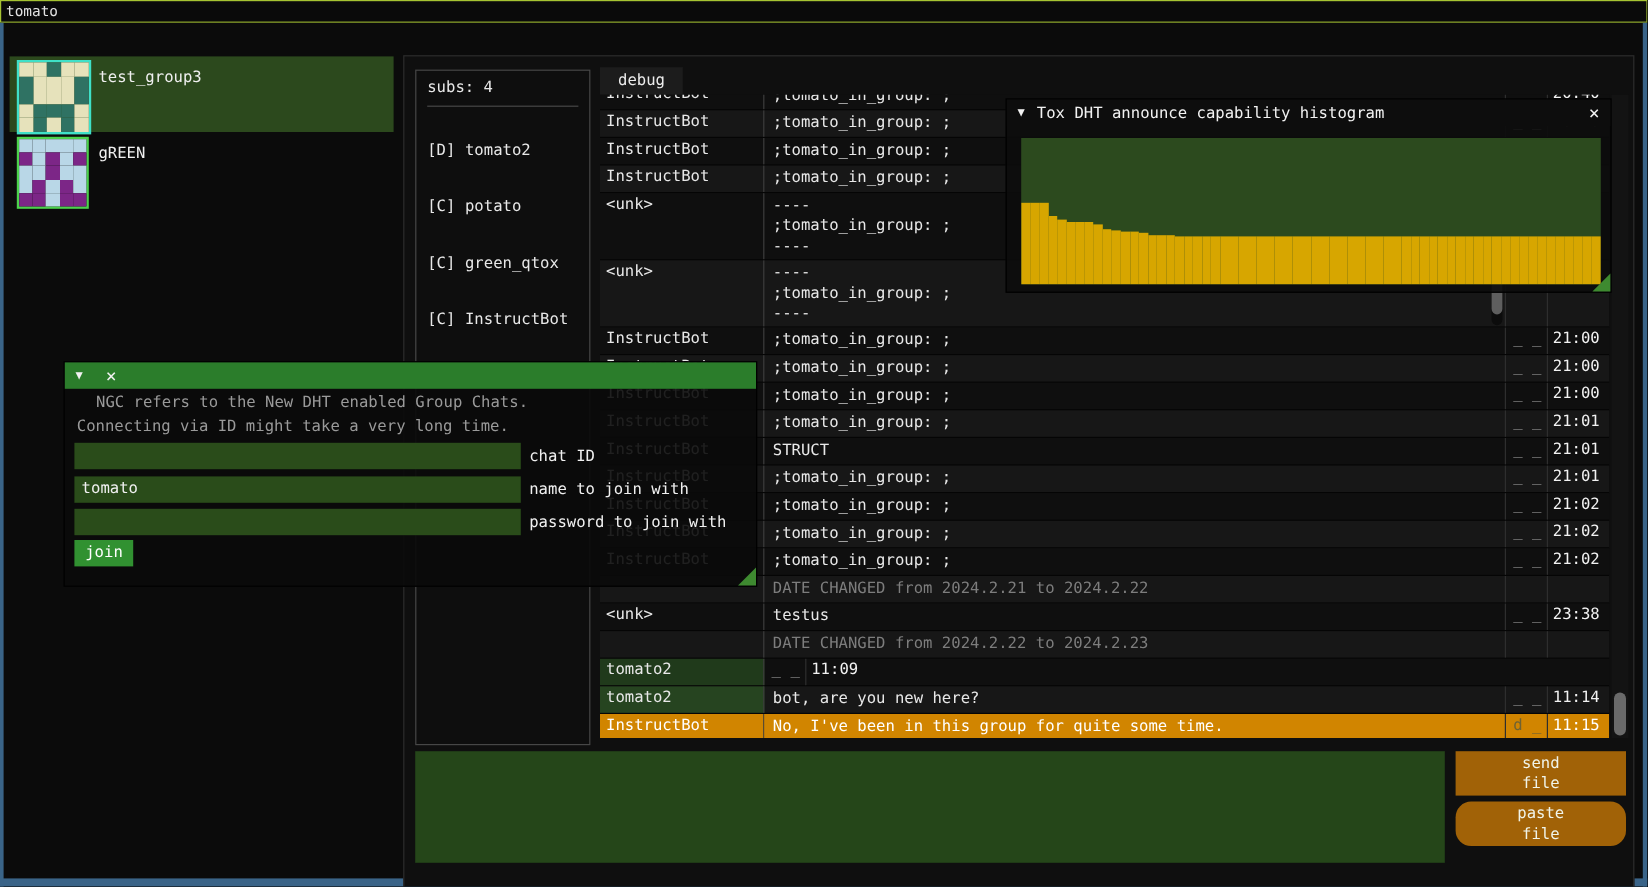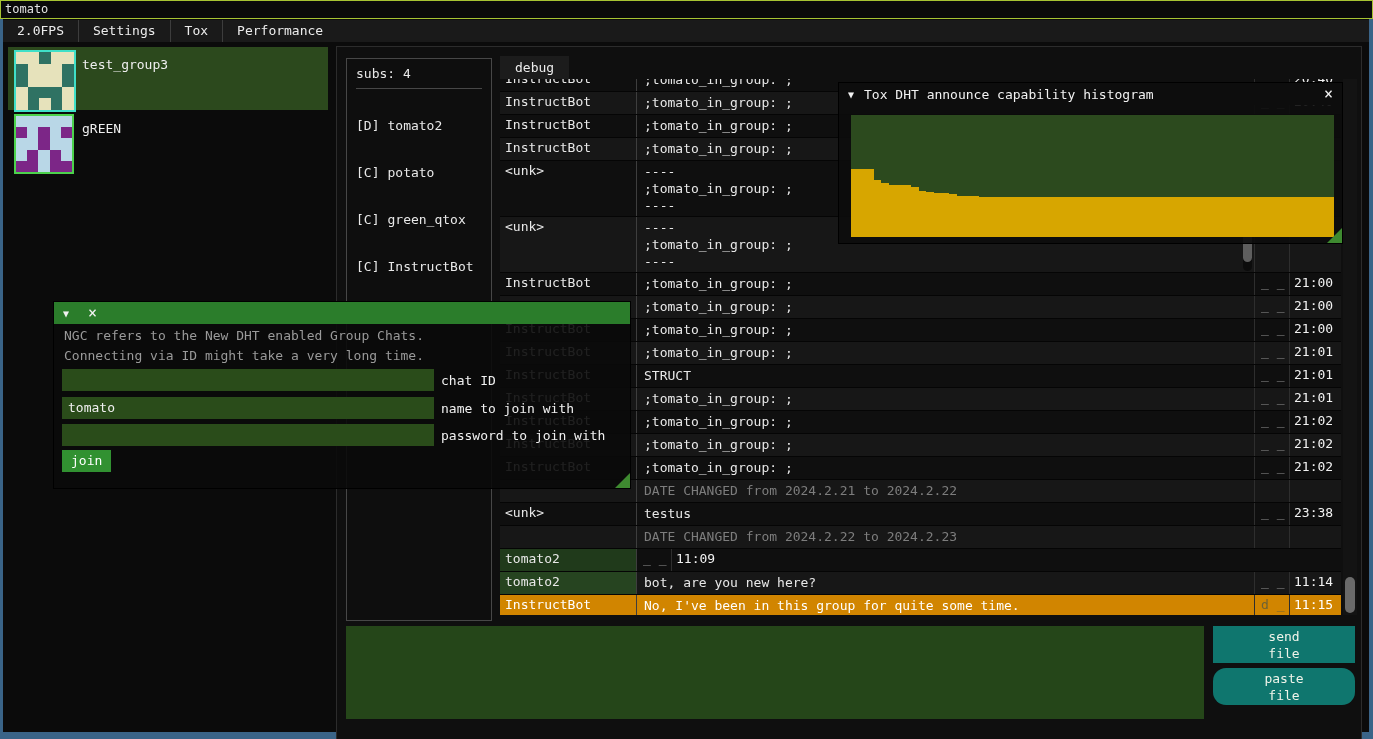--- a/index.html
+++ b/index.html
@@ -62,21 +62,21 @@
   .trow.orange, .trow.orange .tname, .trow.orange .tmsg, .trow.orange .tflags, .trow.orange .ttime
     { background:#d18500; color:#ffffff; }
   .trow.orange .tflags { color:#6e6233; }
   .msg-scrollbar { position:absolute; right:2px; top:2px; width:9px; height:52px; background:#0c0c0c; border-radius:5px; }
   .msg-scrollbar .thumb { position:absolute; left:0; top:5px; width:9px; height:38px; background:#5e5e5e; border-radius:5px; }
   .main-scrollbar { position:absolute; left:1006px; top:32px; width:14px; height:536px; background:#131313; }
   .main-scrollbar .thumb { position:absolute; left:2px; bottom:2px; width:10px; height:36px; background:#6a6a6a; border-radius:5px; }
 
   
   .composer-input { position:absolute; left:9px; top:579px; width:858px; height:93px; background:#254619; }
-  .file-btn { position:absolute; left:876px; width:142px; height:37px; background:#0f766e; color:#f0f4ea;
+  .file-btn { position:absolute; left:876px; width:142px; height:37px; background:#a16207; color:#f0f4ea;
     font-size:13px; line-height:17px; display:flex; align-items:center; justify-content:center;
     text-align:center; white-space:pre-line; }
   .send-btn { top:579px; } .paste-btn { top:621px;border-radius:13px; }
 
   
   .fwin { position:absolute; border:1px solid #000; }
   .fwin-header { height:22px; display:flex; align-items:center; color:#f2f2f2; font-size:13px; }
   .fwin-collapse { font-size:10px; margin:0 10px 0 9px; }
   .fwin-title { flex:1; white-space:nowrap; }
   .fwin-close { font-size:15px; padding:0 9px; }
@@ -103,29 +103,20 @@
 <body>
 
 <div class="screen">
 
   <div class="os-titlebar">
     <span>tomato</span>
   </div>
 
   <div class="app">
 
-    <div class="menubar">
-      <span class="menu-item">2.0FPS</span>
-      <span class="menu-sep"></span>
-      <span class="menu-item">Settings</span>
-      <span class="menu-sep"></span>
-      <span class="menu-item">Tox</span>
-      <span class="menu-sep"></span>
-      <span class="menu-item">Performance</span>
-    </div>
 
     <div class="group-item sel" style="top:28px; height:63px;">
       <span class="avatar-wrap1" style="border-color: rgb(63, 224, 200);">
           <span class="avatar">
             <span style="background: rgb(230, 226, 187);"></span>
             <span style="background: rgb(230, 226, 187);"></span>
             <span style="background: rgb(47, 114, 99);"></span>
             <span style="background: rgb(230, 226, 187);"></span>
             <span style="background: rgb(230, 226, 187);"></span>
             <span style="background: rgb(47, 114, 99);"></span>
@@ -343,21 +334,21 @@
 file</div>
       <div class="file-btn paste-btn">paste
 file</div>
     </div>
 
     <div class="fwin join-win">
       <div class="fwin-header">
         <span class="fwin-collapse">▼</span>
         <span class="fwin-close">×</span>
       </div>
-      <div class="join-info" style="top:26px;">NGC refers to the New DHT enabled Group Chats.</div>
+      <div class="join-info" style="top:26px;margin-left:16px;">NGC refers to the New DHT enabled Group Chats.</div>
       <div class="join-info" style="top:46px;">Connecting via ID might take a very long time.</div>
       <div class="join-row" style="top:67px;">
         <span class="join-field"></span>
         <span class="join-label">chat ID</span>
       </div>
       <div class="join-row" style="top:95px;">
         <span class="join-field">tomato</span>
         <span class="join-label">name to join with</span>
       </div>
       <div class="join-row" style="top:122px;">

